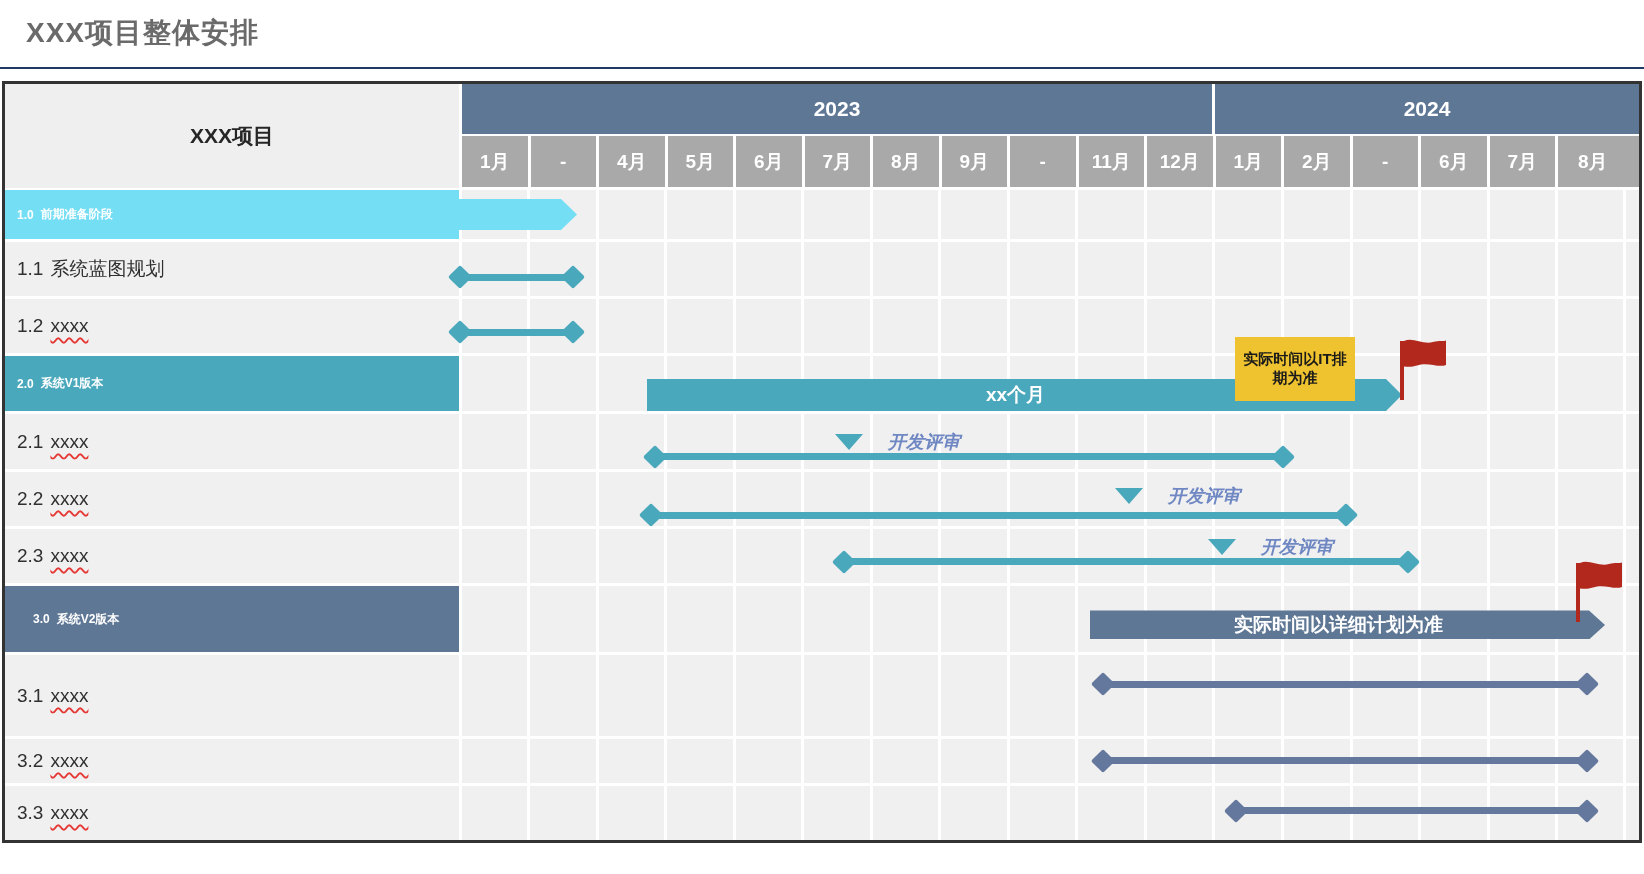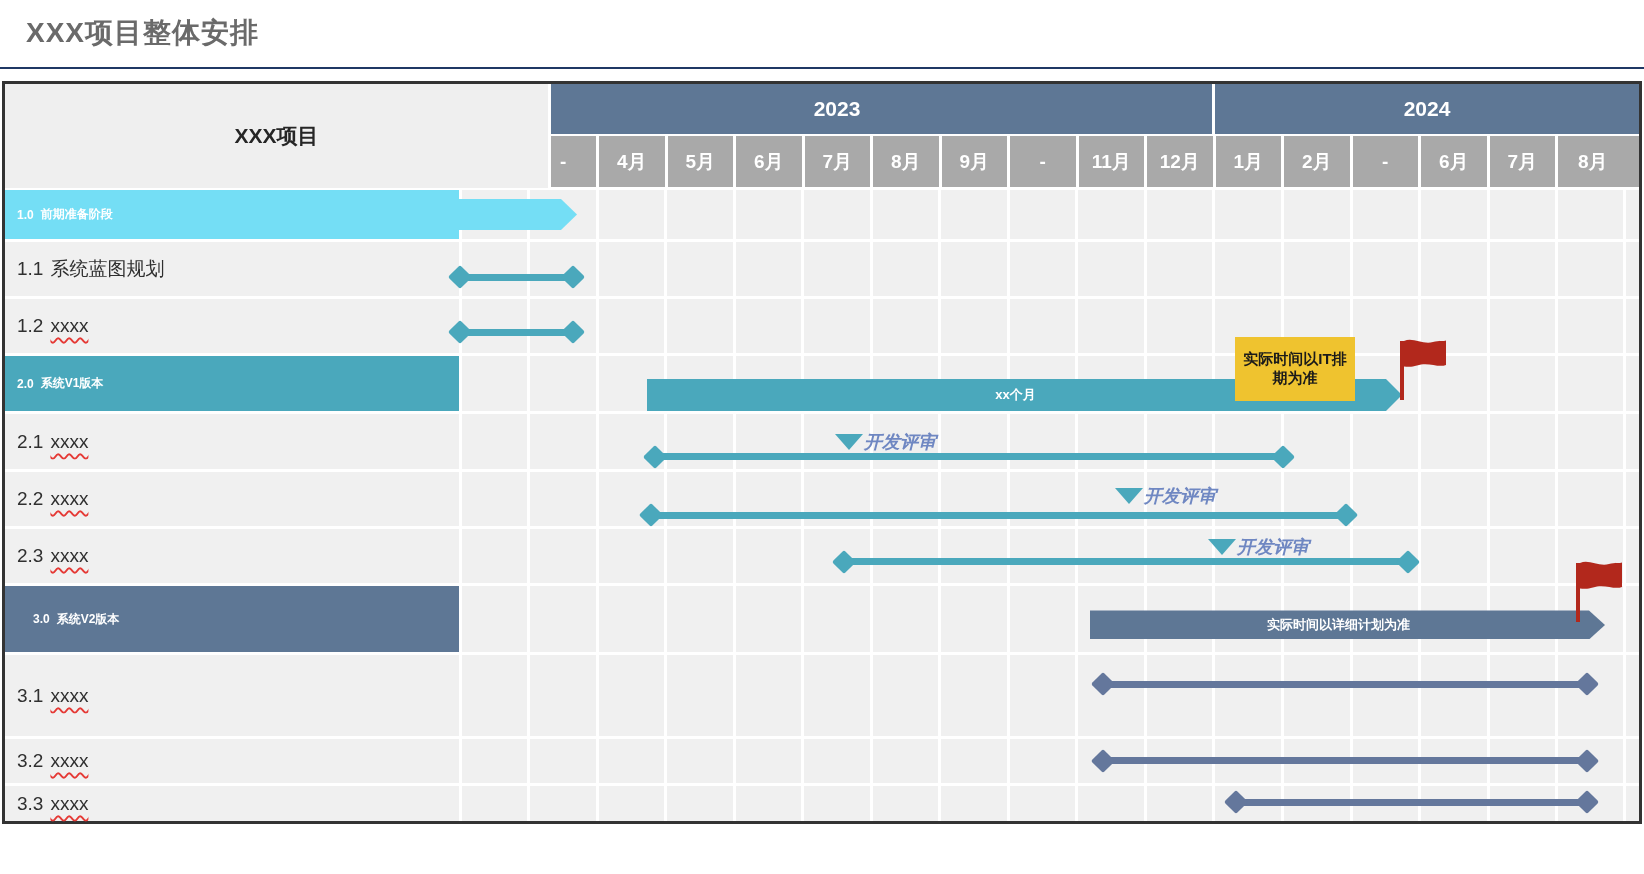--- a/index.html
+++ b/index.html
@@ -9,21 +9,21 @@
     --flag_red:#b2281c; --milestone_text:#6f87c2; --squiggle:#e53935;
   }
   *{box-sizing:border-box; margin:0; padding:0;}
   html,body{width:1644px; height:874px; background:#fff; overflow:hidden;
     font-family:"Liberation Sans","DejaVu Sans",sans-serif;}
   .title{margin:14px 0 0 26px; font-size:28px; font-weight:bold; color:var(--title_text); letter-spacing:1px;}
   .title-rule{margin-top:15px; height:0; border-top:2px solid var(--title_rule); width:1644px;}
   .gantt{margin:12px 2px 0 2px; width:1640px; border:3px solid var(--table_border); background:var(--grid_bg);}
   
   .hdr{position:relative;}
-  .corner{position:absolute; left:0; top:0; width:546px; height:106px; background:#efefef;
+  .corner{position:absolute; left:0; top:0; width:457px; height:106px; background:#efefef;
     border-right:3px solid var(--grid_line); border-bottom:2px solid var(--grid_line);
     display:flex; align-items:center; justify-content:center;
     font-size:21px; font-weight:bold; color:#262626;}
   .years-row{display:flex; height:52px; padding-left:457px; border-bottom:2px solid var(--grid_line);}
   .year{background:var(--year_header); color:#fff; font-weight:bold; font-size:21px;
     display:flex; align-items:center; justify-content:center;}
   .year-2023{width:753px; border-right:3px solid var(--grid_line);}
   .year-2024{flex:1;}
   .months-row{display:flex; height:54px; padding-left:457px; border-bottom:3px solid var(--grid_line);}
   .mcell{width:68.5px; background:var(--month_header); border-right:3px solid var(--grid_line);
@@ -37,33 +37,33 @@
     white-space:nowrap; z-index:0;}
   .label .lnum{margin-right:7px;}
   .row.sec .label{font-weight:bold; font-size:12px; color:#ffffff;}
   .row.theme-cyan .label{background:var(--cyan);}
   .row.theme-teal .label{background:var(--teal);}
   .row.theme-slate .label{background:var(--slate);padding-left:28px;}
   .sq{text-decoration:underline wavy var(--squiggle); text-decoration-thickness:2px; text-underline-offset:5px;}
   .tl{flex:1; position:relative; overflow:visible;
     background:repeating-linear-gradient(90deg, var(--grid_bg) 0px, var(--grid_bg) 65.5px, var(--grid_line) 65.5px, var(--grid_line) 68.5px);}
   
-  .barrow{position:absolute; color:#fff; font-weight:bold; font-size:13px;
+  .barrow{position:absolute; color:#fff; font-weight:bold; font-size:19px;
     display:flex; align-items:center; justify-content:center; padding-right:18px; white-space:nowrap; z-index:1;
     clip-path:polygon(0 0, calc(100% - 16px) 0, 100% 50%, calc(100% - 16px) 100%, 0 100%);}
   .barrow.cyan{background:var(--cyan);}
   .barrow.teal{background:var(--teal);}
   .barrow.slate{background:var(--slate);}
   .dbar{position:absolute; height:7px; border-radius:3px; z-index:1;}
   .dbar.teal{background:var(--teal);}
   .dbar.slate{background:#64779c;}
   .dbar::before,.dbar::after{content:""; position:absolute; width:17px; height:17px; background:inherit;
     border-radius:2px; top:50%; left:0; transform:translate(-50%,-50%) rotate(45deg);}
   .dbar::after{left:100%;}
-  .ann{position:absolute; display:flex; align-items:center; gap:1px; transform:translateY(-50%); z-index:2; white-space:nowrap;}
+  .ann{position:absolute; display:flex; align-items:center; gap:25px; transform:translateY(-50%); z-index:2; white-space:nowrap;}
   .ann .tri{width:0; height:0; border-left:14px solid transparent; border-right:14px solid transparent;
     border-top:16px solid var(--teal);}
   .ann .atxt{font-style:italic; font-weight:bold; font-size:18px; color:var(--milestone_text);}
   .note{position:absolute; background:var(--note_bg); color:var(--note_text); font-weight:bold; font-size:15px;
     line-height:1.25; text-align:center; display:flex; align-items:center; justify-content:center;
     padding:2px 6px; z-index:3;}
   .flag{position:absolute; z-index:2;}
 </style>
 </head>
 <body>
@@ -204,21 +204,21 @@
         </div>
         <div class="row" style="height: 47px;">
           <div class="label">
             <span class="lnum">3.2</span>
             <span class="sq">xxxx</span>
           </div>
           <div class="tl">
             <div class="dbar slate" style="left: 641px; width: 484px; top: calc(49% - 3.5px);"></div>
           </div>
         </div>
-        <div class="row" style="height: 35px;">
+        <div class="row" style="height: 54px;">
           <div class="label">
             <span class="lnum">3.3</span>
             <span class="sq">xxxx</span>
           </div>
           <div class="tl">
             <div class="dbar slate" style="left: 774px; width: 351px; top: calc(46% - 3.5px);"></div>
           </div>
         </div>
       </div>
   </div>

